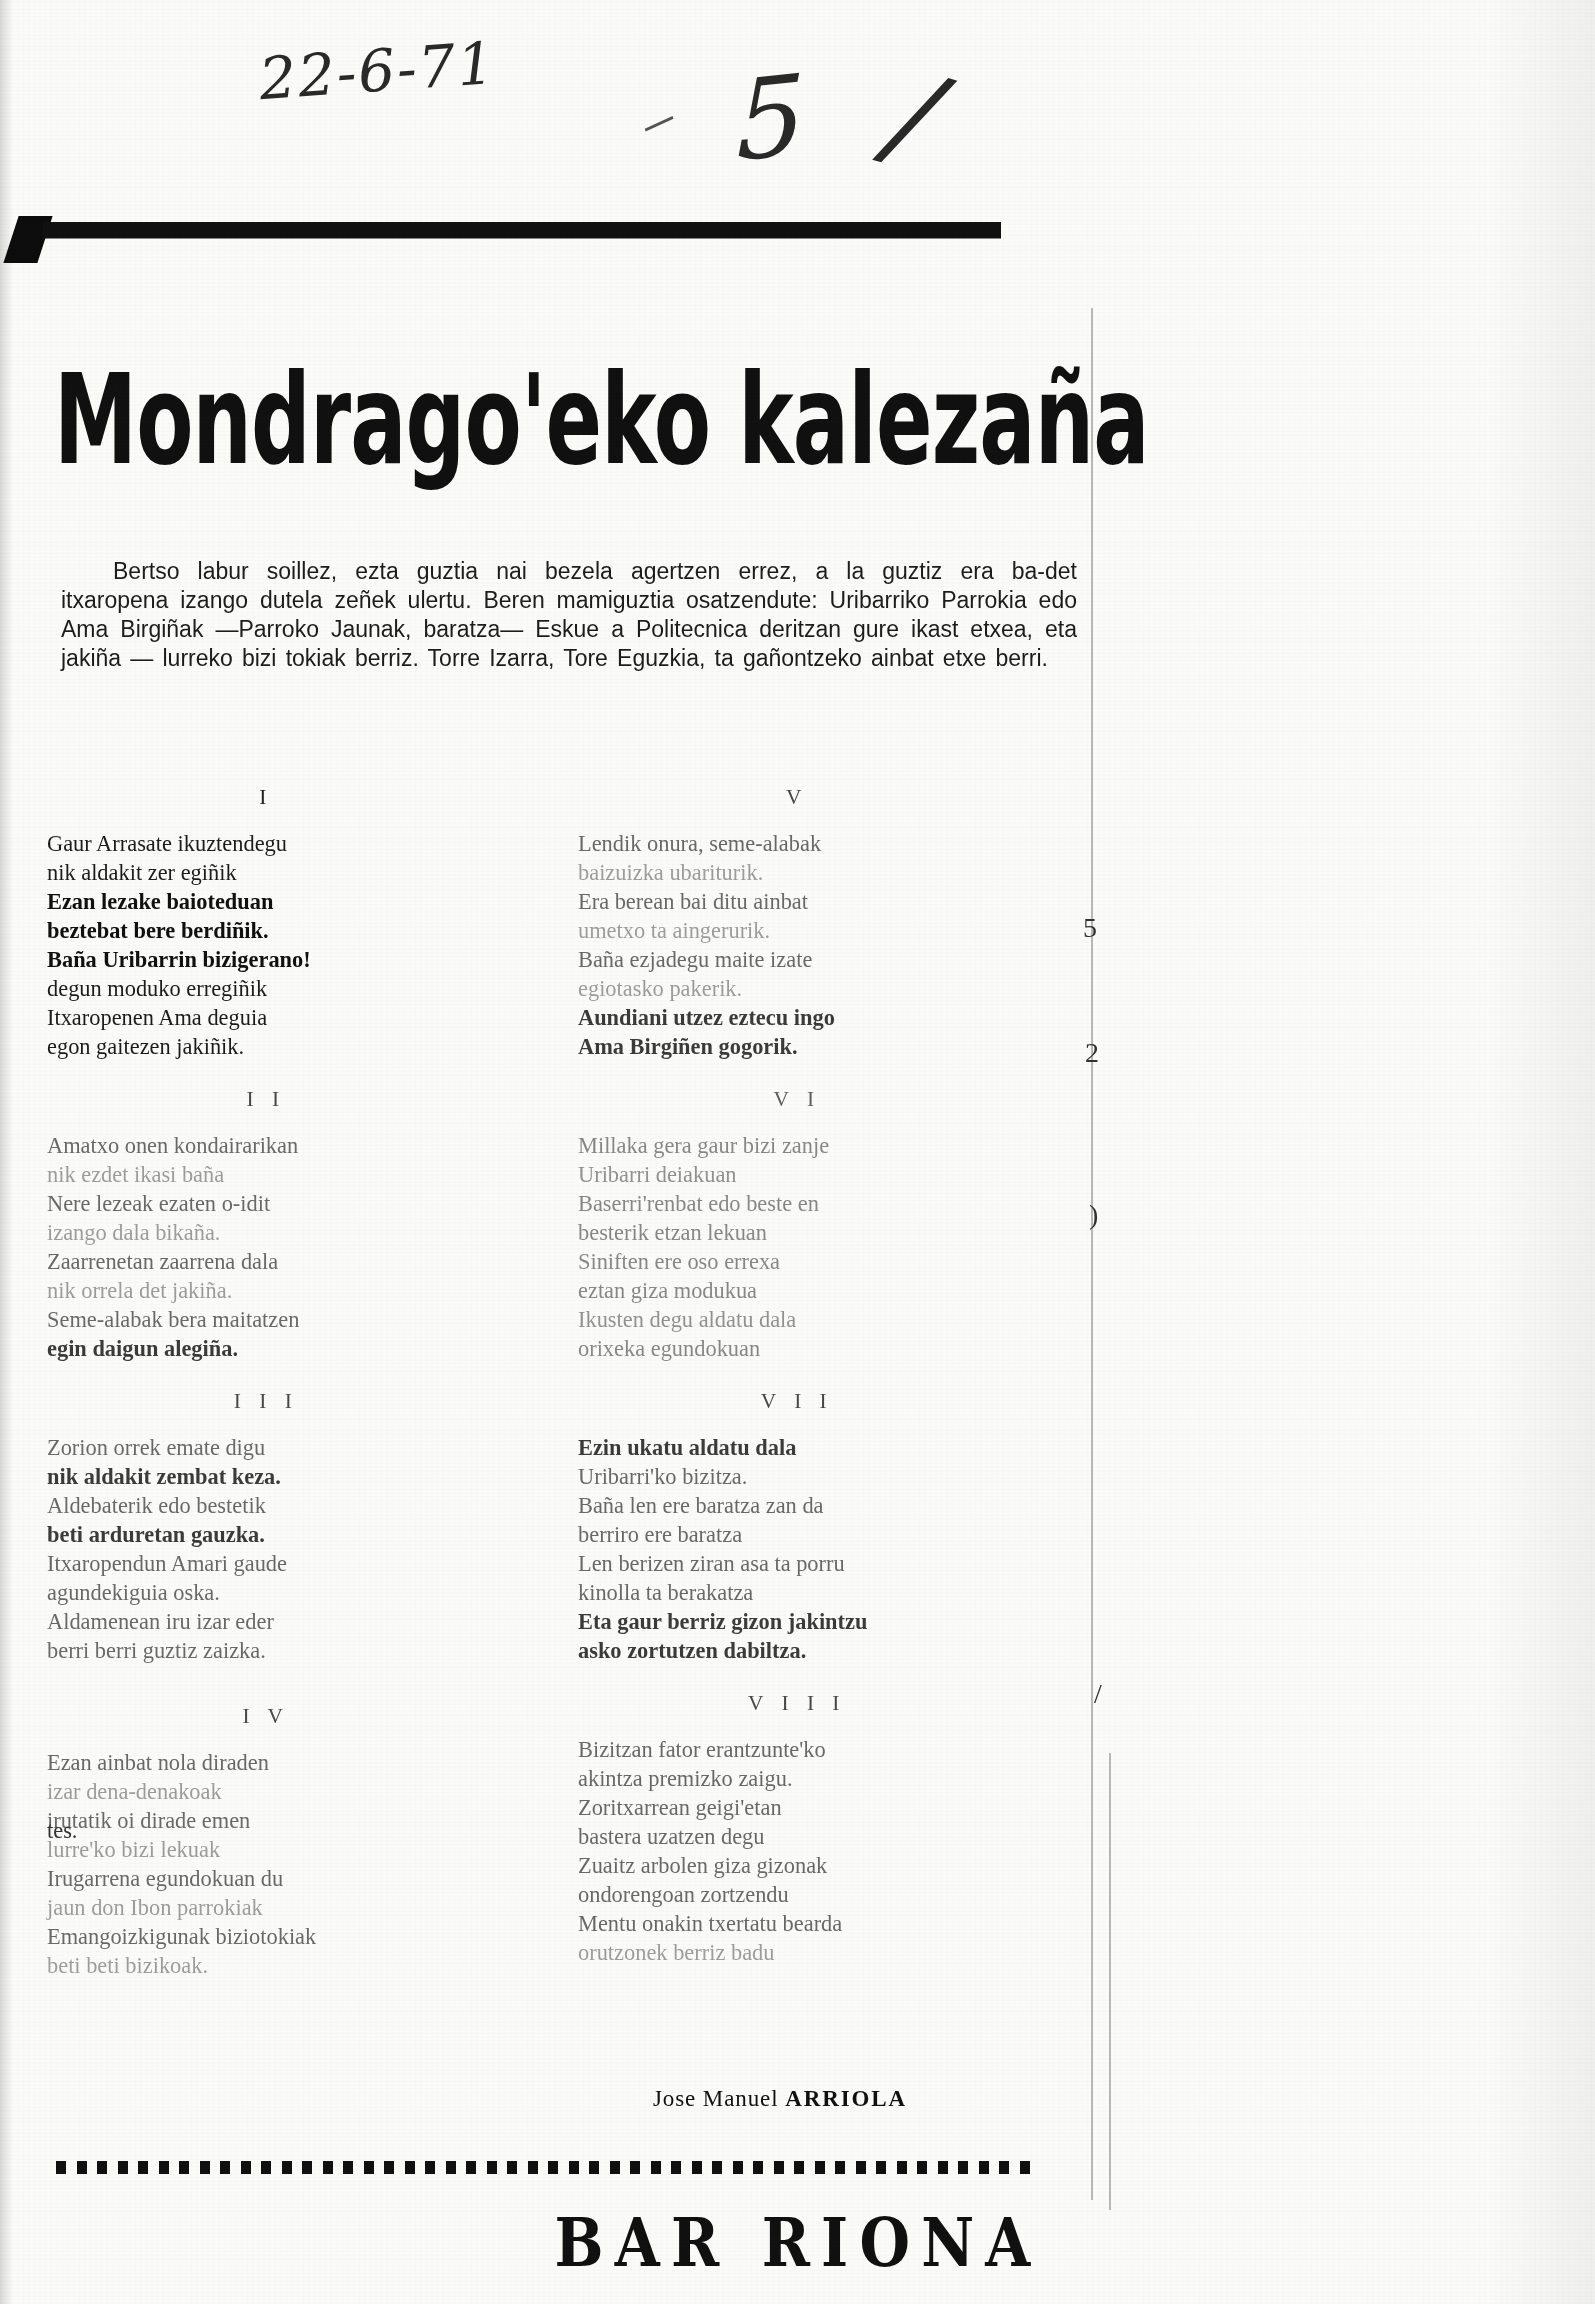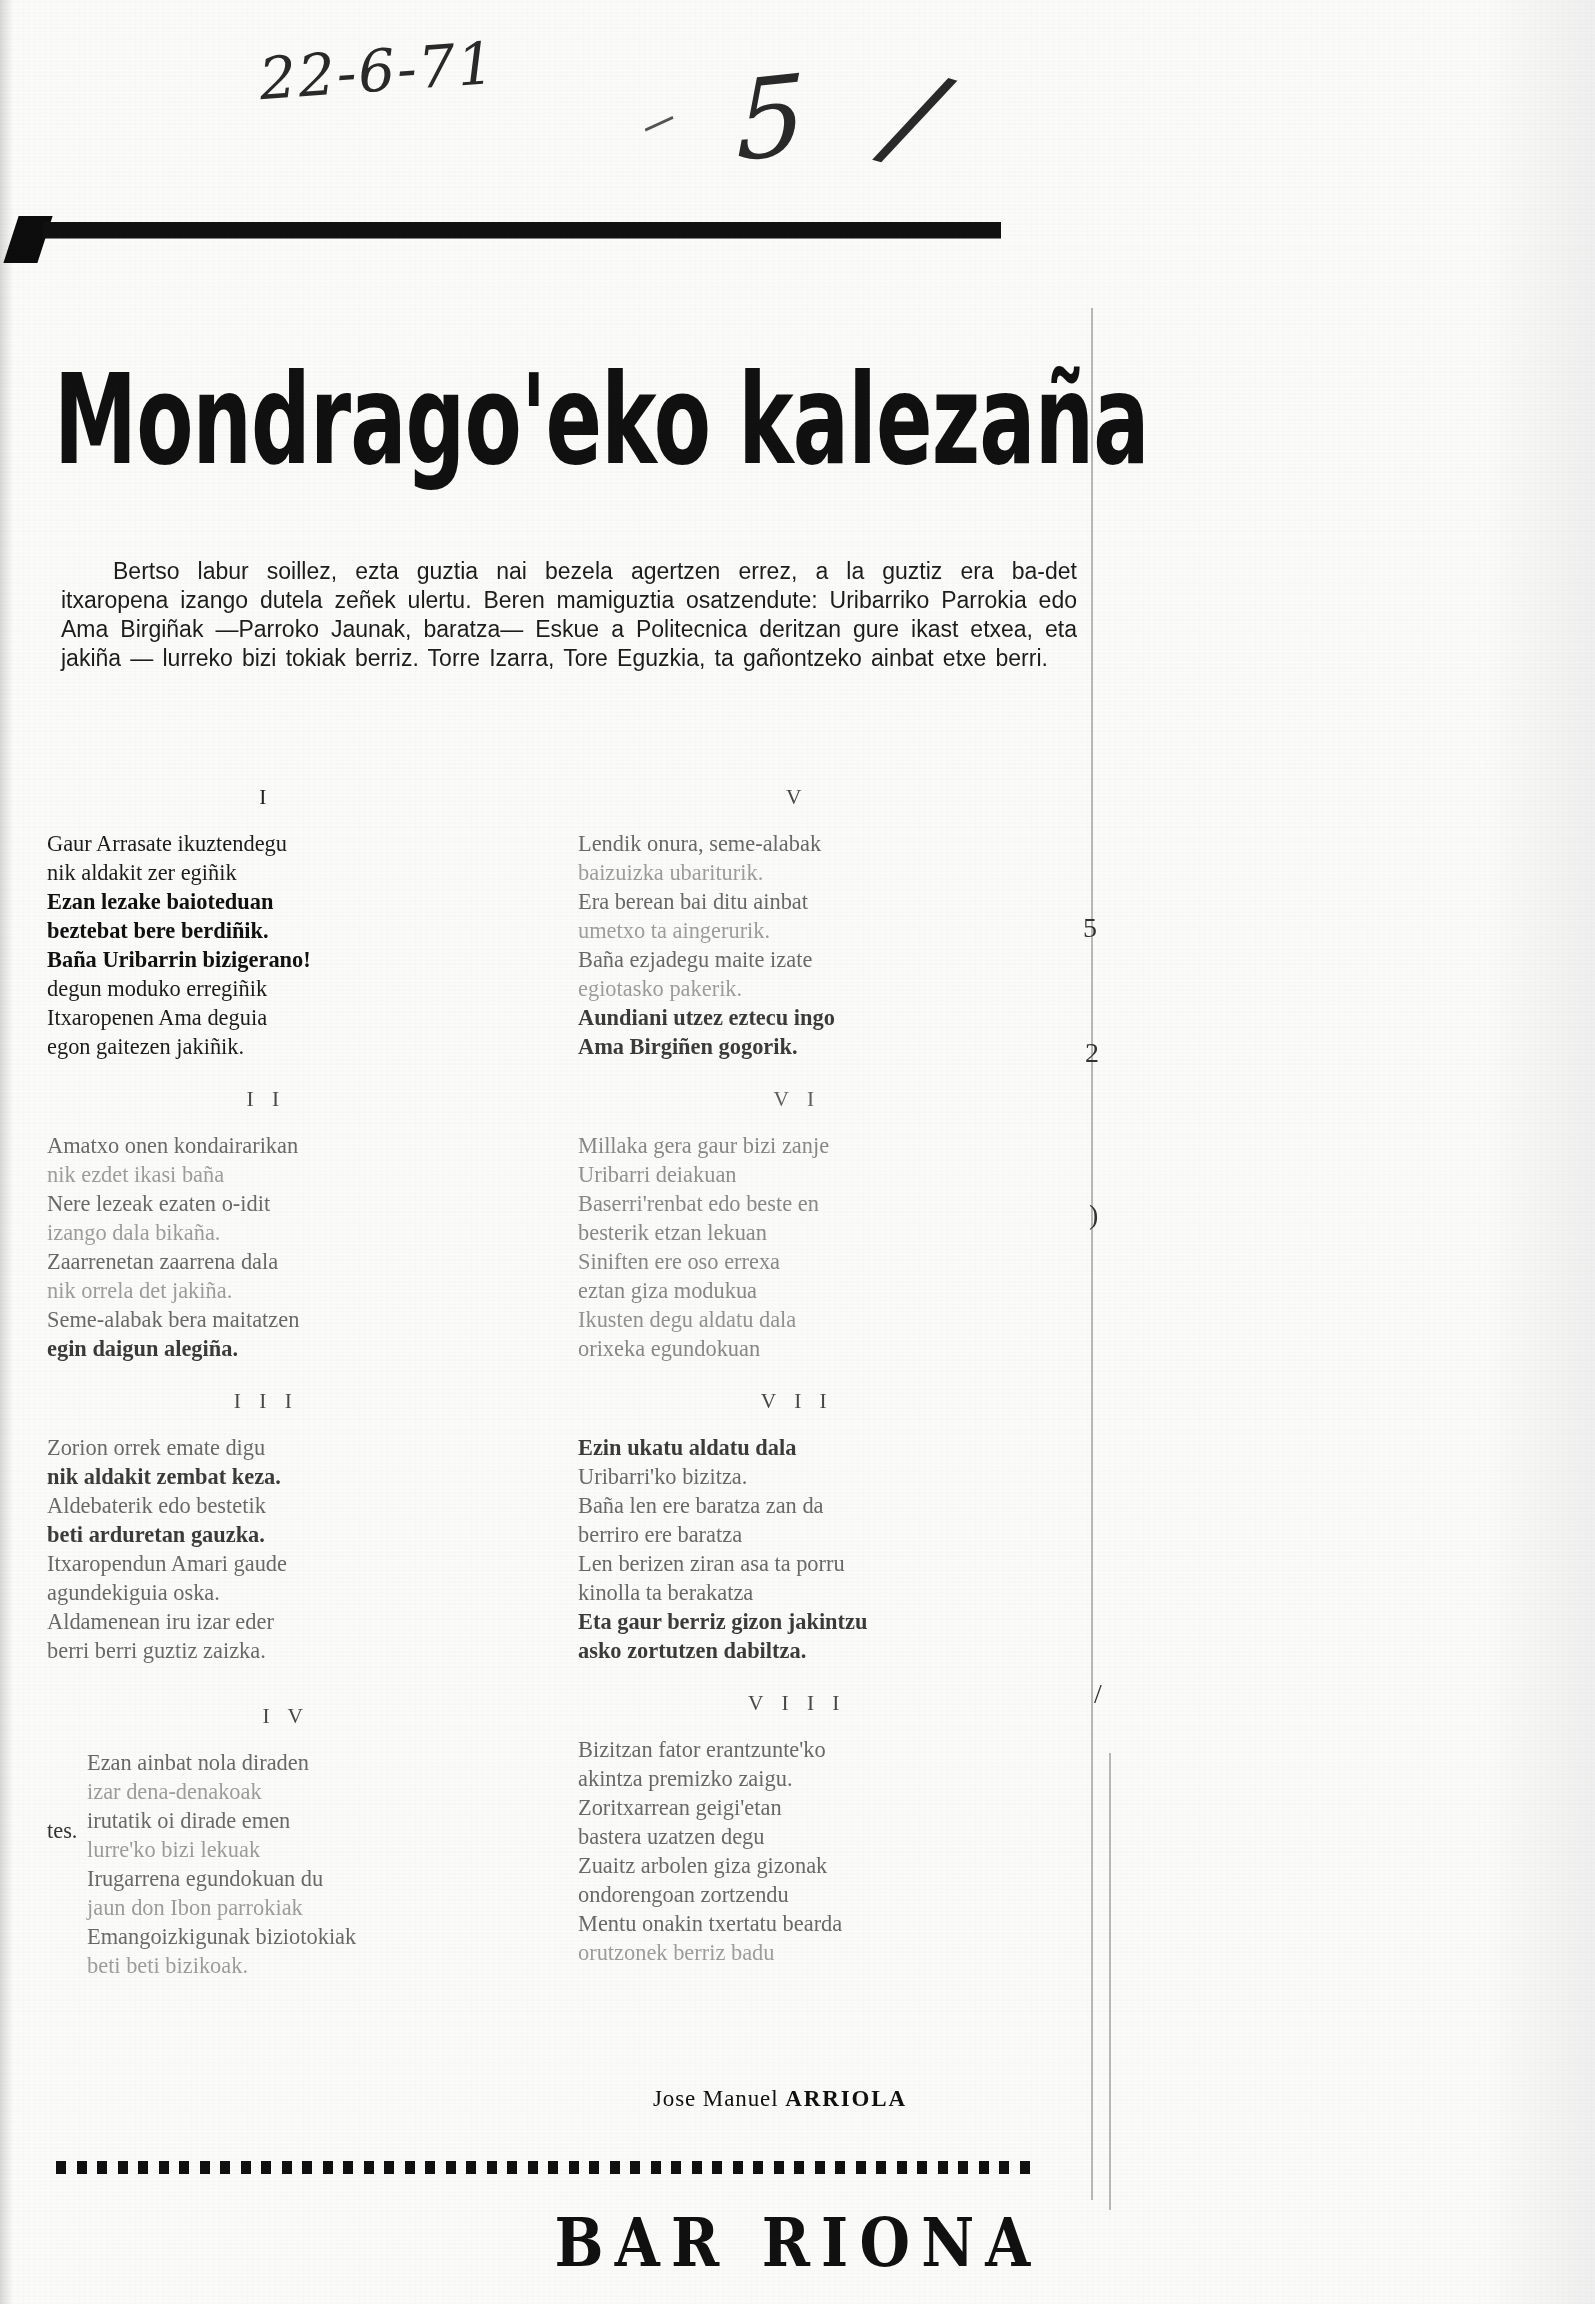--- a/index.html
+++ b/index.html
@@ -238,21 +238,21 @@
       <span class="line">Zorion orrek emate digu</span>
       <span class="line strong">nik aldakit zembat keza.</span>
       <span class="line">Aldebaterik edo bestetik</span>
       <span class="line strong">beti arduretan gauzka.</span>
       <span class="line">Itxaropendun Amari gaude</span>
       <span class="line">agundekiguia oska.</span>
       <span class="line">Aldamenean iru izar eder</span>
       <span class="line">berri berri guztiz zaizka.</span>
     </div>
 
-    <div class="stanza faded" style="margin-top:37px;margin-left:40px;">
+    <div class="stanza faded" style="margin-top:37px;">
       <div class="stanza-num">I V</div>
       <span class="line">Ezan ainbat nola diraden</span>
       <span class="line vfaded">izar dena-denakoak</span>
       <span class="line">irutatik oi dirade emen</span>
       <span class="line vfaded">lurre'ko bizi lekuak</span>
       <span class="line">Irugarrena egundokuan du</span>
       <span class="line vfaded">jaun don Ibon parrokiak</span>
       <span class="line">Emangoizkigunak biziotokiak</span>
       <span class="line vfaded">beti beti bizikoak.</span>
     </div>

